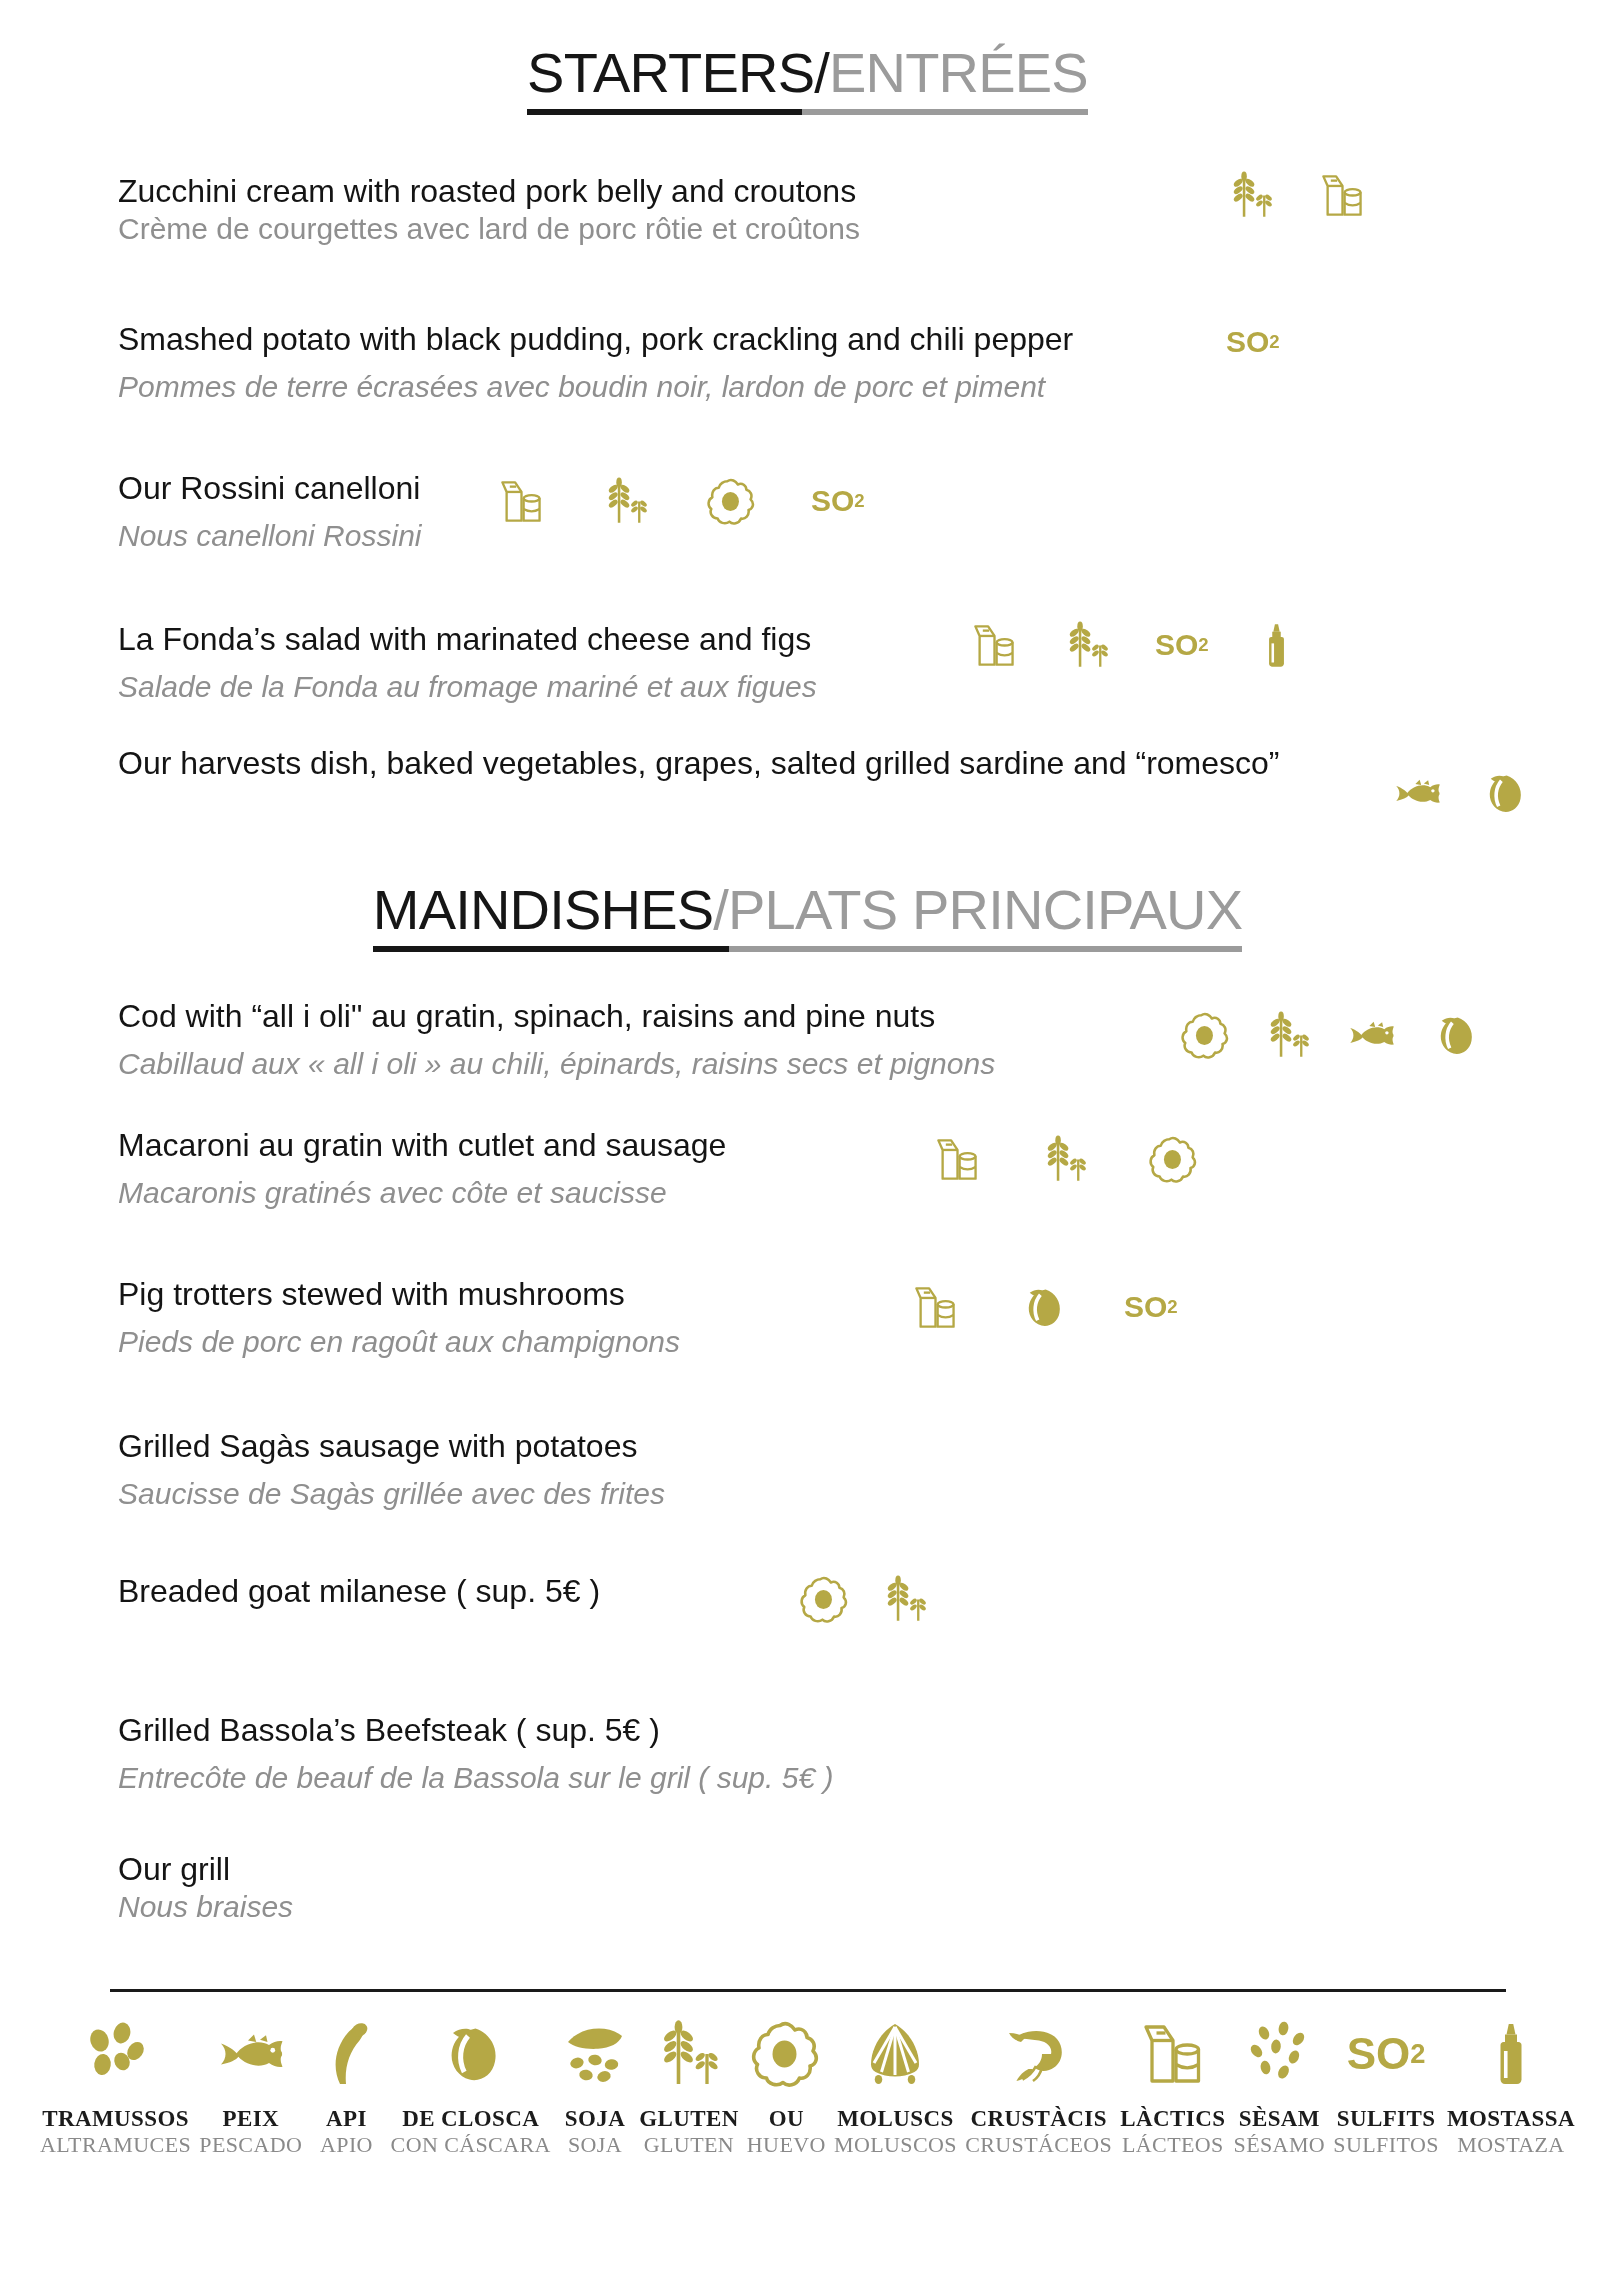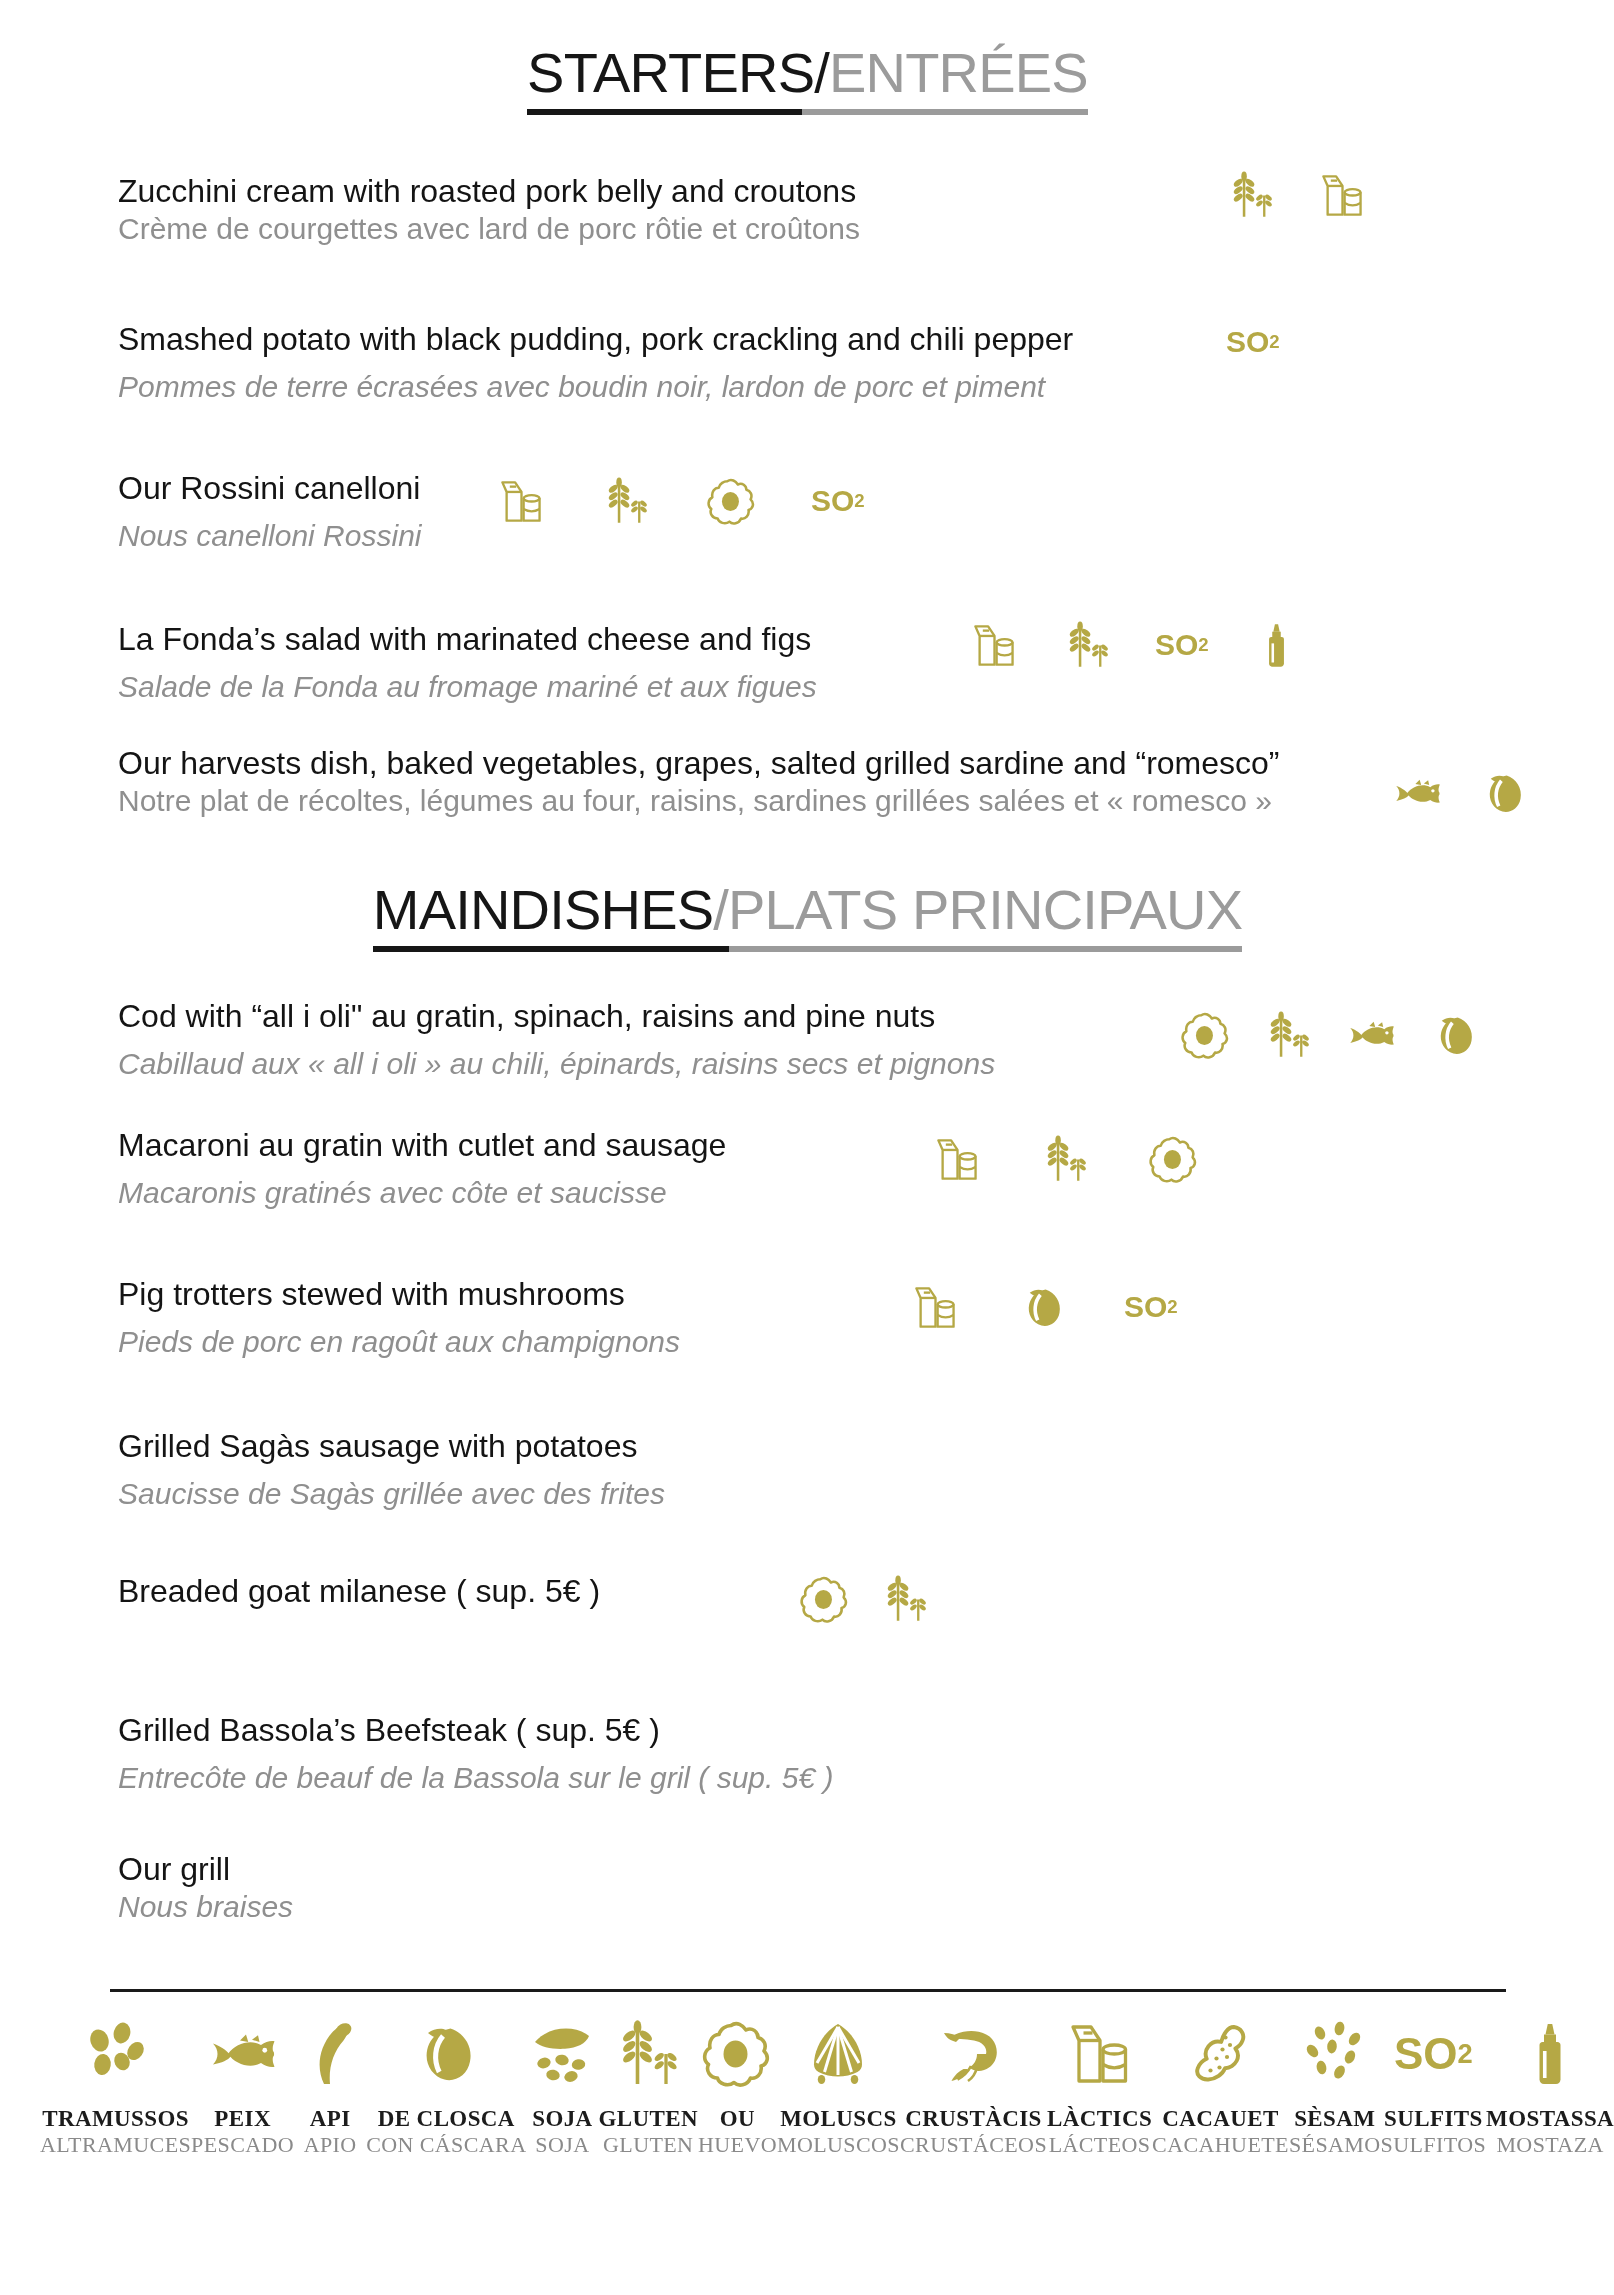--- a/index.html
+++ b/index.html
@@ -305,21 +305,20 @@
         <span class="icon">
           <svg viewBox="0 0 48 48" aria-hidden="true">
             <use href="#i-mostassa"></use>
           </svg>
         </span>
       </div>
   </div>
 
   <div class="item tight" style="top:744px">
     <div class="item-en">Our harvests dish, baked vegetables, grapes, salted grilled sardine and “romesco”</div>
-    <div class="item-fr upright">Notre plat de récoltes, légumes au four, raisins, sardines grillées salées et « romesco »</div>
     <div class="icons" style="left:1274px;top:22px;gap:35px">
         <span class="icon">
           <svg viewBox="0 0 48 48" aria-hidden="true">
             <use href="#i-peix"></use>
           </svg>
         </span>
         <span class="icon">
           <svg viewBox="0 0 48 48" aria-hidden="true">
             <use href="#i-closca"></use>
           </svg>
@@ -545,31 +544,20 @@
             </svg>
           </span>
         </div>
         <div class="legend-cat">LÀCTICS</div>
         <div class="legend-es">LÁCTEOS</div>
       </div>
       <div class="legend-col">
         <div class="legend-icon-box">
           <span class="icon">
             <svg viewBox="0 0 48 48" aria-hidden="true">
-              <use href="#i-cacauet"></use>
-            </svg>
-          </span>
-        </div>
-        <div class="legend-cat">CACAUET</div>
-        <div class="legend-es">CACAHUETE</div>
-      </div>
-      <div class="legend-col">
-        <div class="legend-icon-box">
-          <span class="icon">
-            <svg viewBox="0 0 48 48" aria-hidden="true">
               <use href="#i-sesam"></use>
             </svg>
           </span>
         </div>
         <div class="legend-cat">SÈSAM</div>
         <div class="legend-es">SÉSAMO</div>
       </div>
       <div class="legend-col">
         <div class="legend-icon-box">
           <span class="icon so2">

